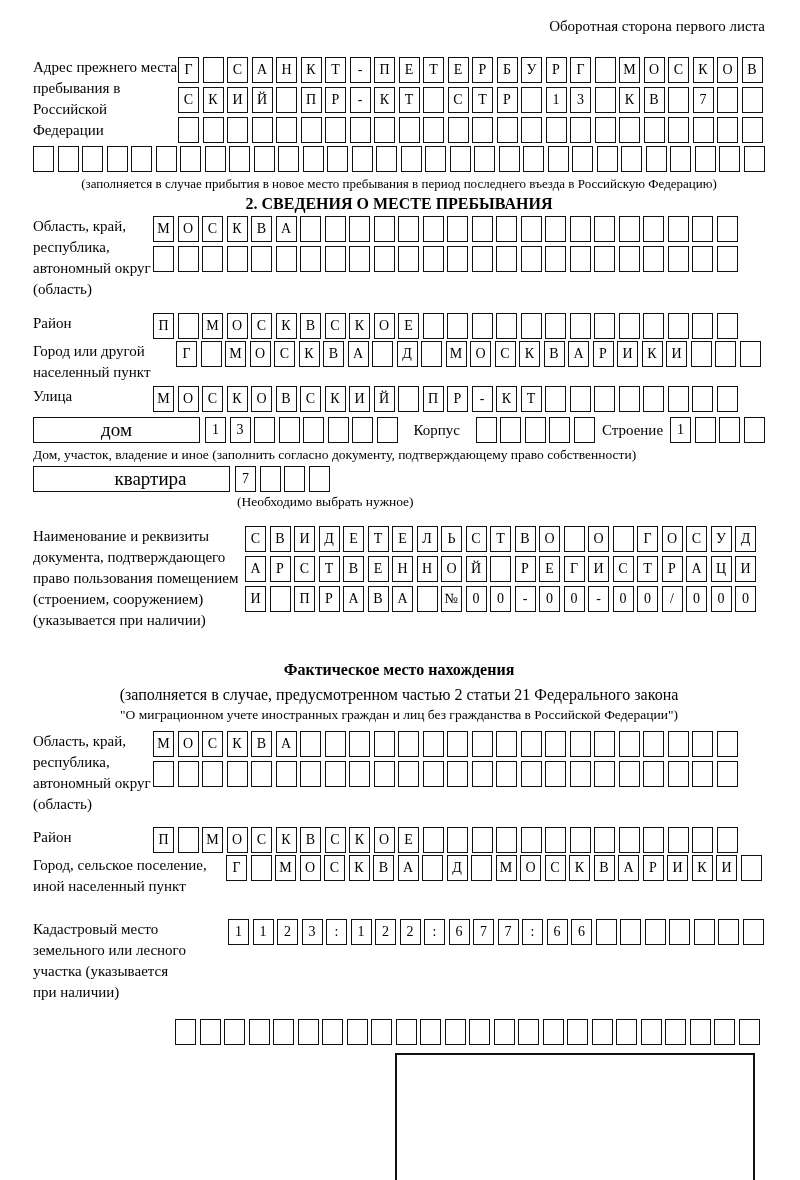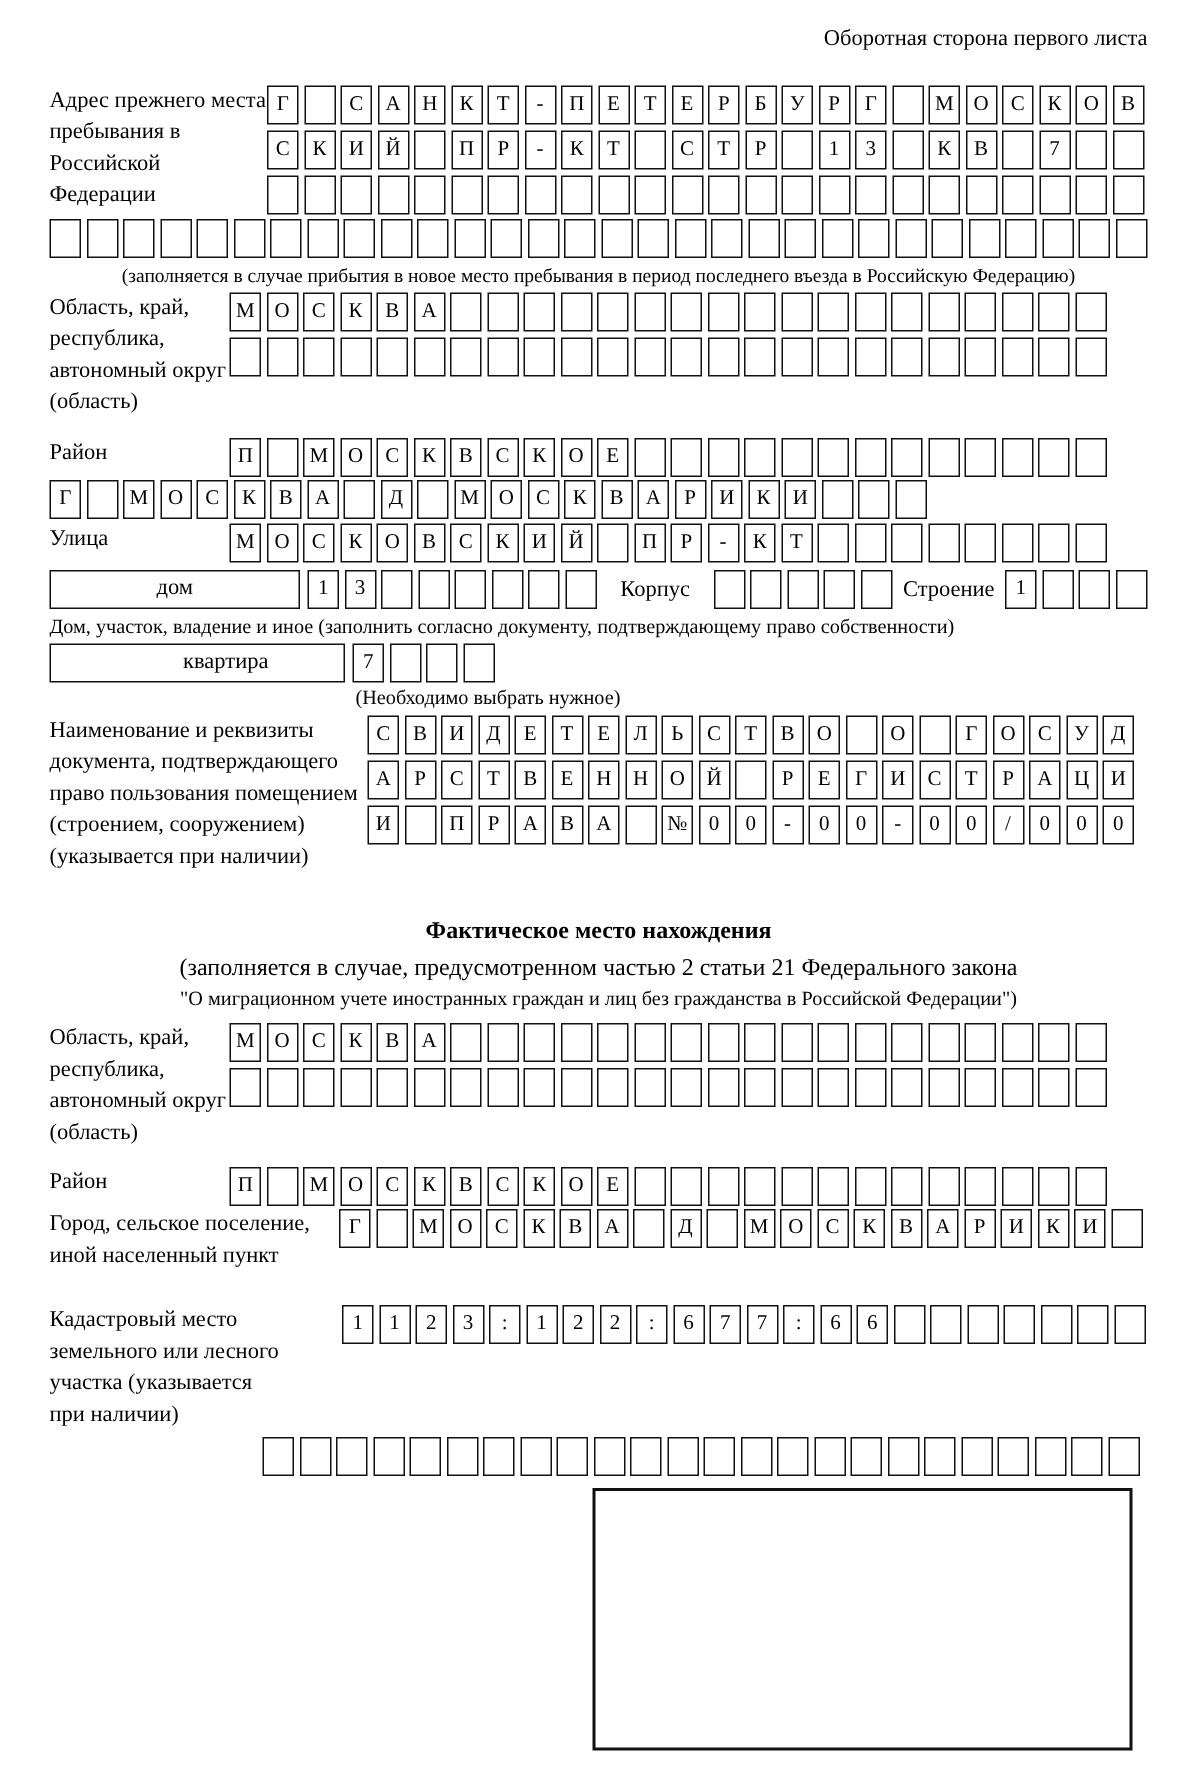--- a/index.html
+++ b/index.html
@@ -20,37 +20,37 @@
   .lbl-cad{width:155px;}
   .rows{display:flex;flex-direction:column;gap:4px;}
   .cell-row{display:flex;gap:3.5px;}
   .cell{
     width:21px;height:26px;box-sizing:border-box;border:1.5px solid #111;
     font-size:14px;line-height:23px;text-align:center;flex-shrink:0;
     background:#fff;
   }
   .labelbox{
     box-sizing:border-box;border:1.5px solid #111;height:26px;
-    font-size:15px;line-height:23px;text-align:center;flex-shrink:0;background:#fff;
+    font-size:19px;line-height:23px;text-align:center;flex-shrink:0;background:#fff;
   }
   .inline-lbl{font-size:15px;line-height:26px;white-space:nowrap;}
   .caption{font-size:13.5px;margin-top:4px;}
   .center{text-align:center;}
   .note-sm{font-size:13px;margin-top:4px;}
   .h-bold{font-size:16px;font-weight:bold;text-align:center;margin:3px 0 0 0;}
   .checkbox{
     width:21px;height:24px;box-sizing:border-box;border:1.5px solid #111;
     font-size:14px;line-height:21px;text-align:center;flex-shrink:0;background:#fff;
   }
   .stay-row{display:flex;align-items:center;margin-top:6px;font-size:15px;}
   .stamp-box{
     margin-top:8px;margin-left:362px;width:360px;height:175px;
     border:2px solid #111;box-sizing:border-box;background:#fff;
   }
-  .mt2{margin-top:2px}.mt3{margin-top:3px}.mt4{margin-top:4px}.mt5{margin-top:5px}
+  .mt2{margin-top:2px}.mt3{margin-top:3px}.mt4{margin-top:16px}.mt5{margin-top:5px}
   .mt8{margin-top:8px}.mt12{margin-top:12px}.mt13{margin-top:13px}.mt22{margin-top:22px}
   .mt30{margin-top:30px}
 </style>
 </head>
 <body>
 
 <div class="page">
   <div class="content">
 
     <div class="corner-note">Оборотная сторона первого листа</div>
@@ -165,20 +165,21 @@
         <div class="cell"></div>
         <div class="cell"></div>
         <div class="cell"></div>
         <div class="cell"></div>
         <div class="cell"></div>
         <div class="cell"></div>
         <div class="cell"></div>
       </div>
     <div class="note-sm center">(заполняется в случае прибытия в новое место пребывания в период последнего въезда в Российскую Федерацию)</div>
 
+    <div class="h-bold">2. СВЕДЕНИЯ О МЕСТЕ ПРЕБЫВАНИЯ</div>
 
     <div class="field mt3">
       <div class="lbl lbl-std">Область, край, республика, автономный округ (область)</div>
       <div class="rows">
         <div class="cell-row">
             <div class="cell">М</div>
             <div class="cell">О</div>
             <div class="cell">С</div>
             <div class="cell">К</div>
             <div class="cell">В</div>
@@ -255,20 +256,21 @@
           <div class="cell"></div>
           <div class="cell"></div>
           <div class="cell"></div>
           <div class="cell"></div>
           <div class="cell"></div>
           <div class="cell"></div>
         </div>
     </div>
 
     <div class="field mt2">
+      <div class="lbl lbl-city1">Город или другой населенный пункт</div>
       <div class="cell-row">
           <div class="cell">Г</div>
           <div class="cell"></div>
           <div class="cell">М</div>
           <div class="cell">О</div>
           <div class="cell">С</div>
           <div class="cell">К</div>
           <div class="cell">В</div>
           <div class="cell">А</div>
           <div class="cell"></div>

